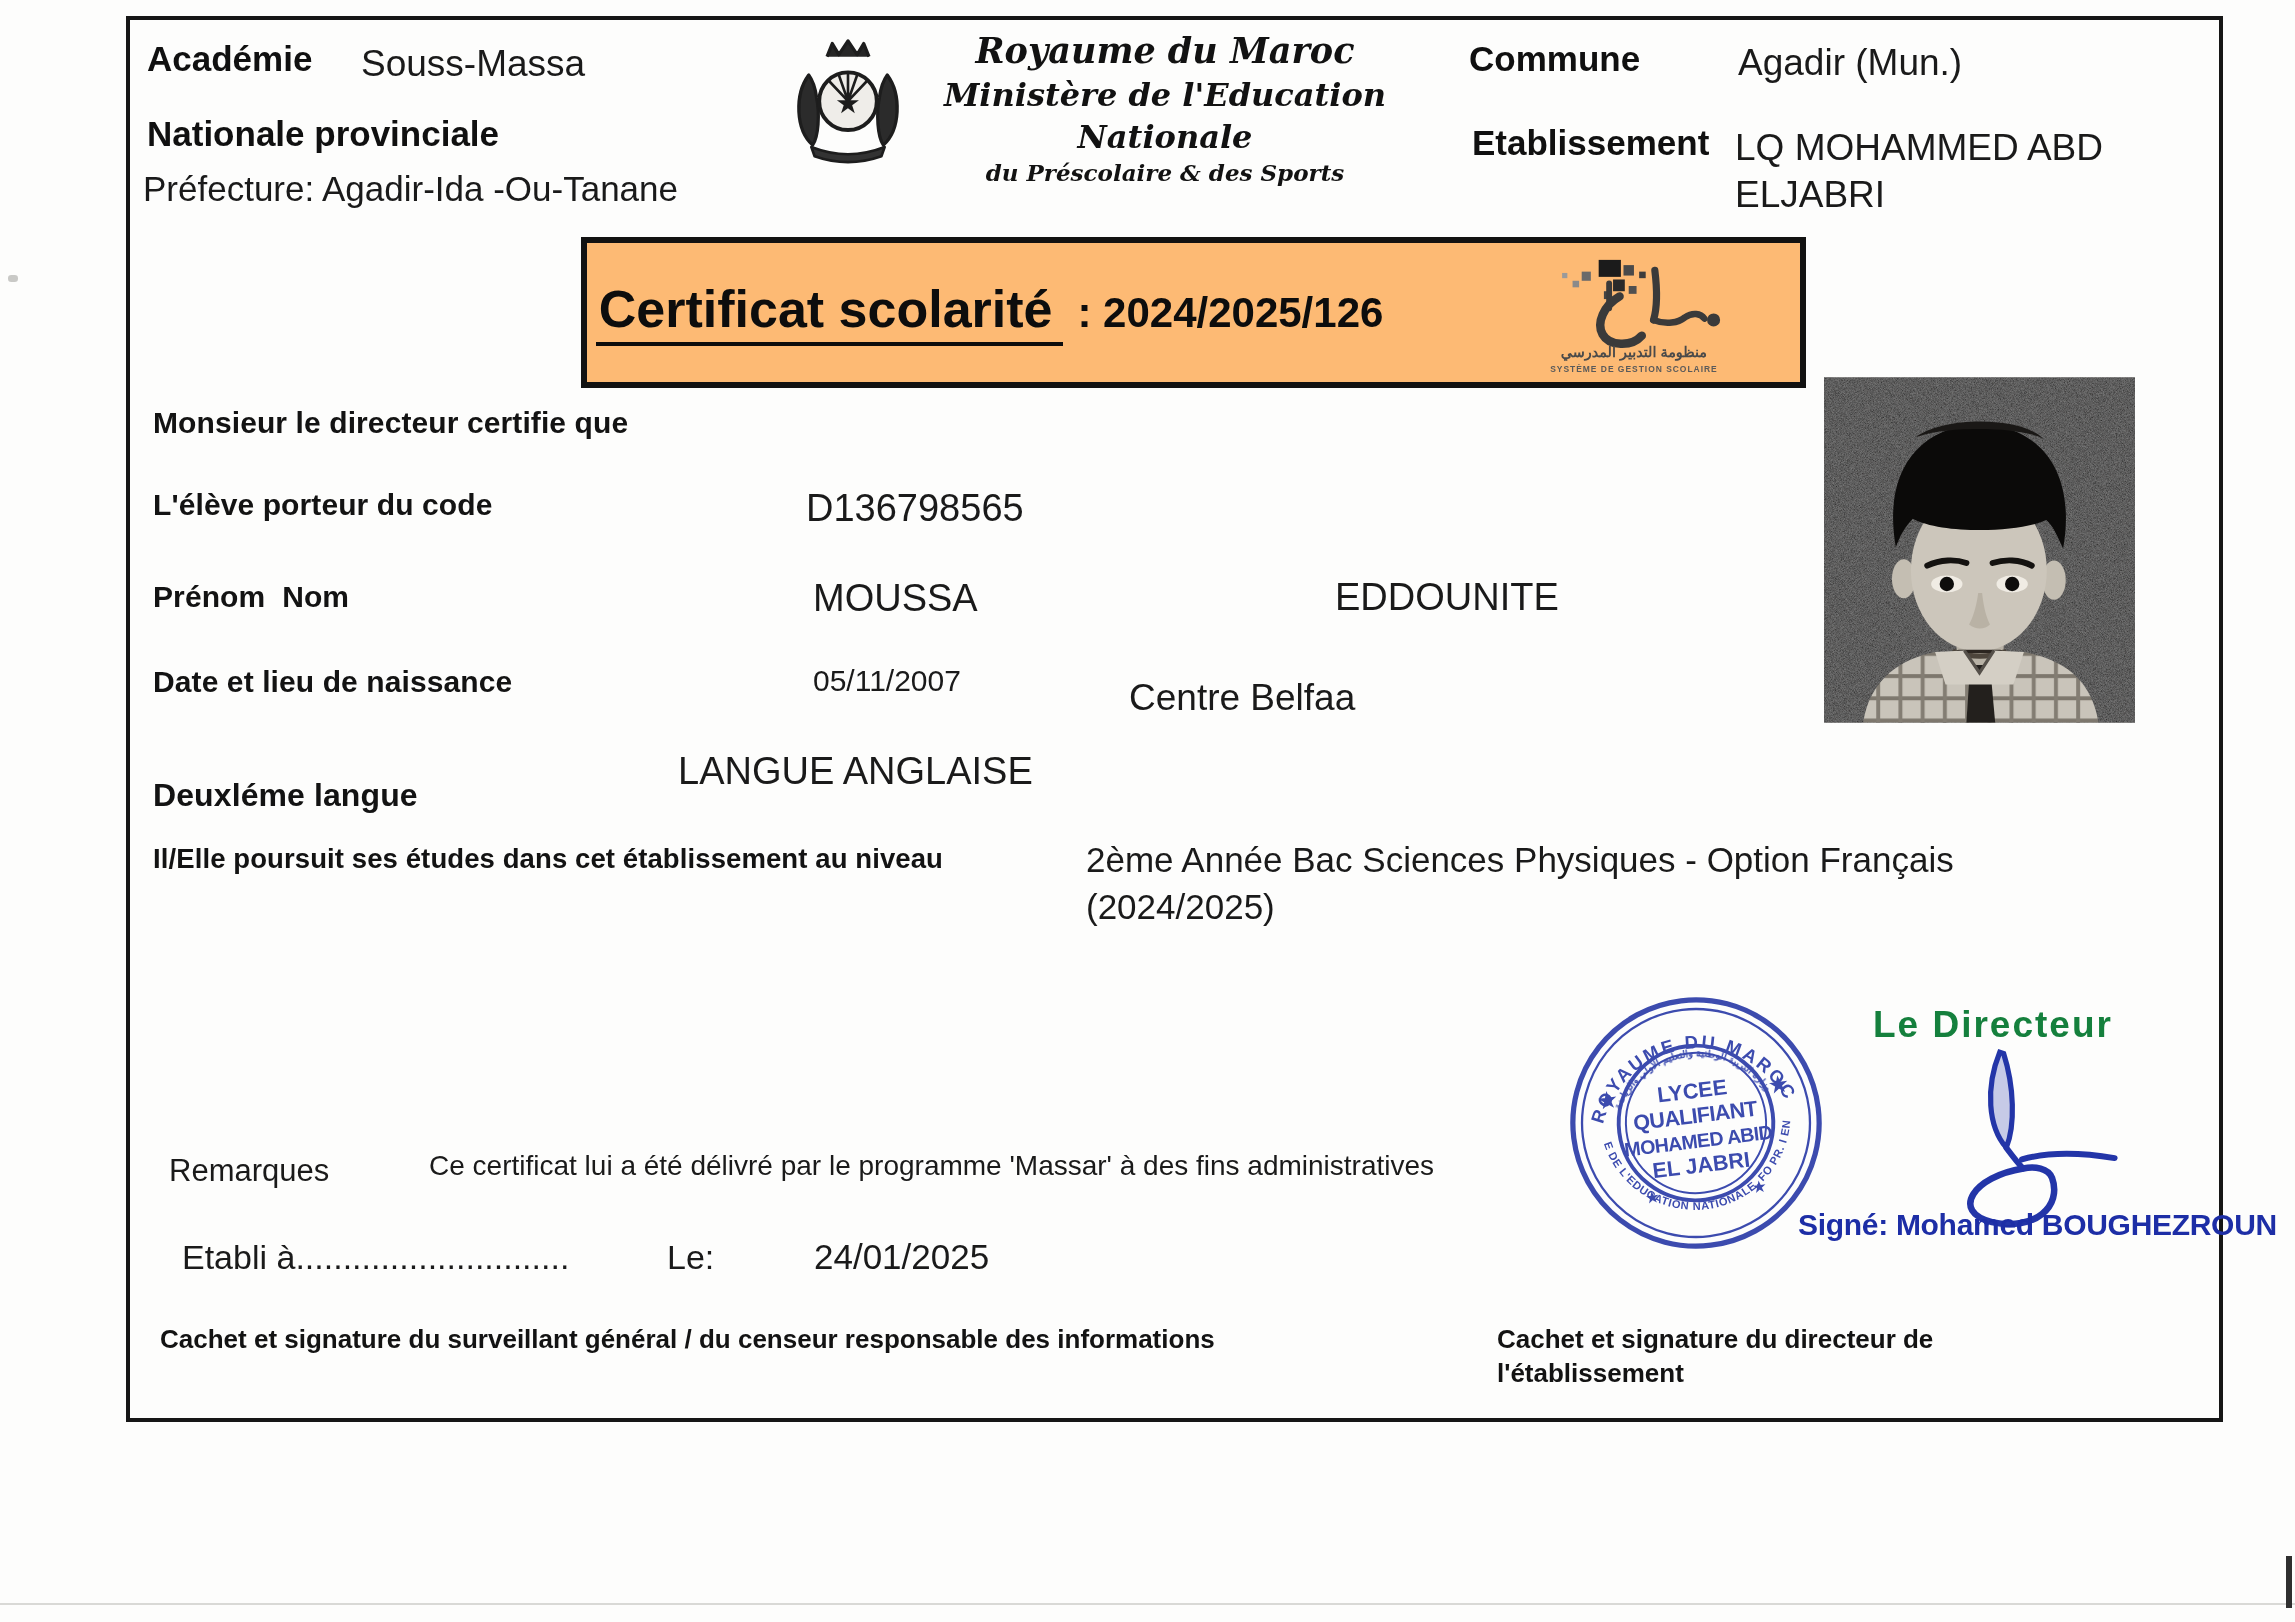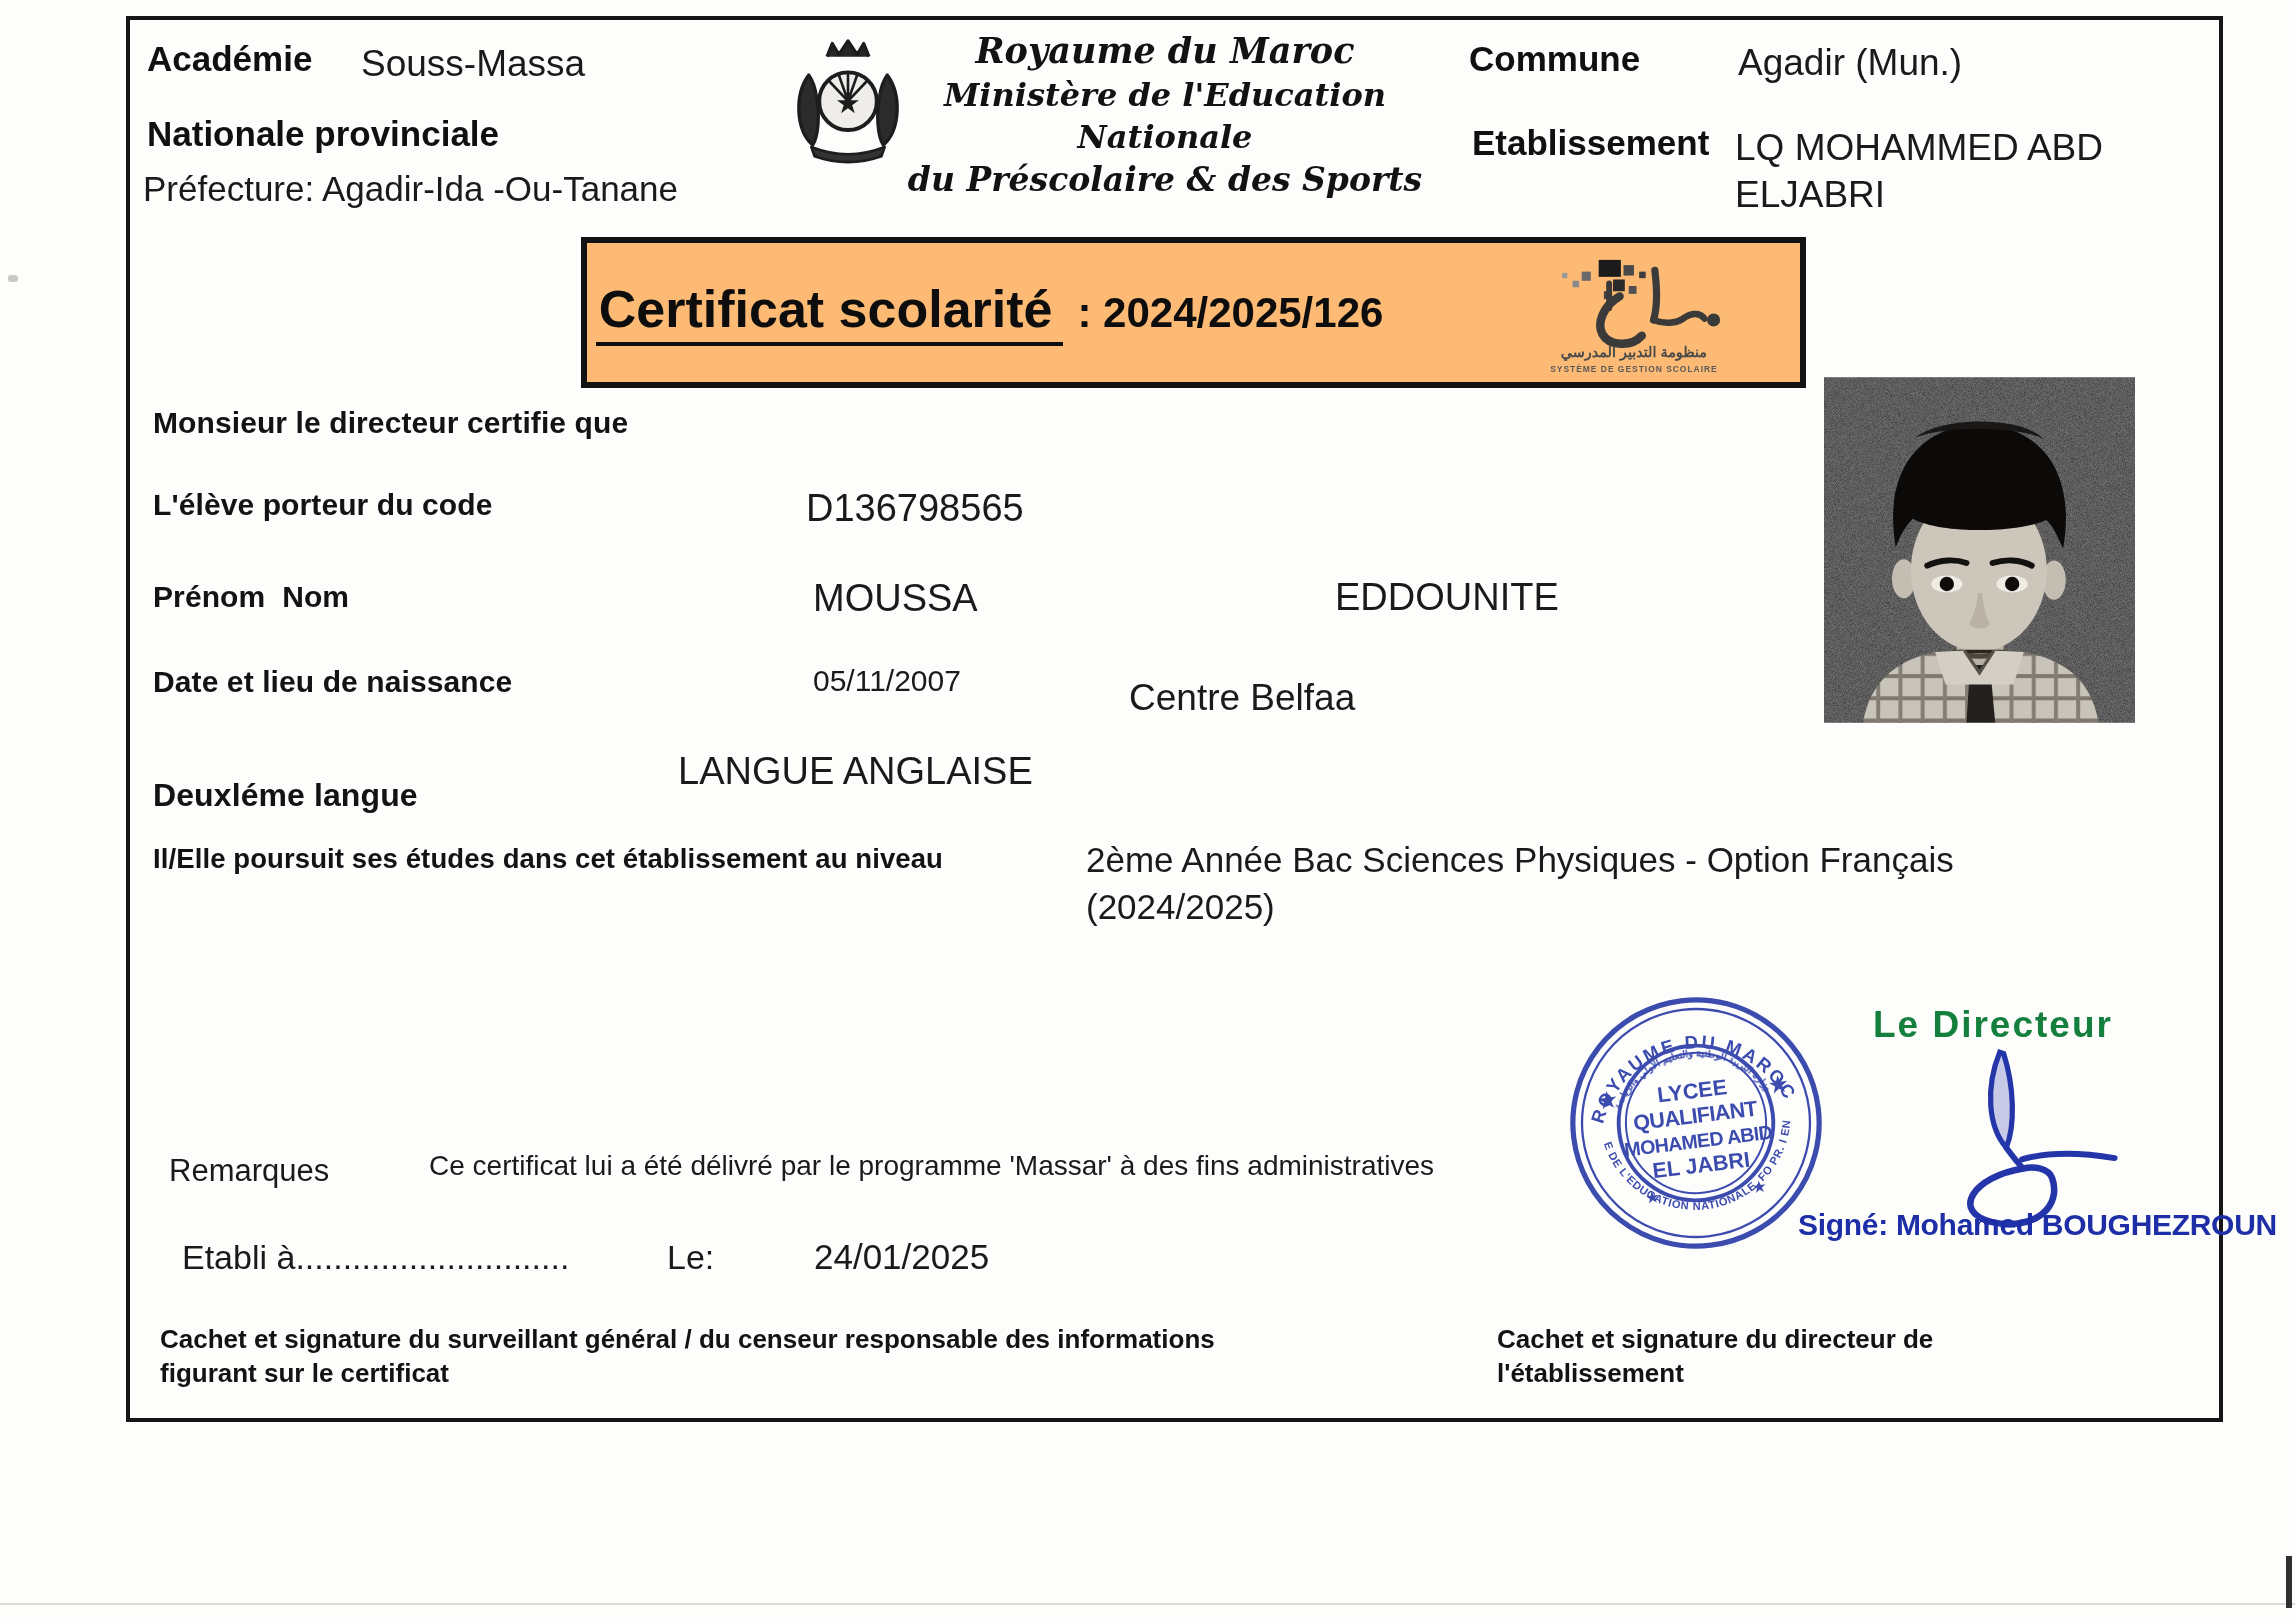--- a/index.html
+++ b/index.html
@@ -9,21 +9,21 @@
   .hlbl{font-weight:bold;font-size:35px;color:#101010;white-space:nowrap;}
   .val{font-weight:normal;font-size:37px;color:#1a1a1a;white-space:nowrap;}
   .val-sm{font-weight:normal;font-size:35px;color:#1a1a1a;}
   .frame{border:4.6px solid #161616;}
   .titlebox{border:6.5px solid #121212;display:flex;align-items:center;background:#fdba74;}
   .title-main{font-size:52px;font-weight:bold;color:#0d0d0d;border-bottom:4.6px solid #0d0d0d;padding:0 10.5px 3.9px 2.6px;white-space:nowrap;}
   .title-num{font-size:42px;font-weight:bold;color:#0d0d0d;margin-left:14.4px;white-space:nowrap;}
   .script{font-family:"DejaVu Serif","Liberation Serif",serif;font-style:italic;font-weight:bold;color:#121212;text-align:center;line-height:1.32;}
   .script .l1{font-size:35px;}
   .script .l2{font-size:32px;}
-  .script .l3{font-size:33px;}
+  .script .l3{font-size:23px;}
   .ledir{font-size:37px;font-weight:bold;letter-spacing:2px;color:#15803d;white-space:nowrap;}
   .signe{font-size:30px;font-weight:bold;color:#1d2ea6;letter-spacing:-0.3px;white-space:nowrap;}
   .footnote{font-weight:bold;font-size:26px;color:#131313;line-height:1.3;white-space:nowrap;}
   .soft{filter:blur(0.3px);}
   .artifact{background:#d9d9d6;}
 </style>
 </head>
 <body>
 
 <div class="abs artifact" style="left:0;top:1603px;width:2295px;height:2px;"></div>
@@ -157,21 +157,20 @@
 
 <div class="abs val" style="left:169px;top:1153px;font-size:31px;">Remarques</div>
 <div class="abs val" style="left:429px;top:1150px;font-size:28px;">Ce certificat lui a été délivré par le programme 'Massar' à des fins administratives</div>
 
 <div class="abs val" style="left:182px;top:1238px;font-size:34px;">Etabli à.............................</div>
 <div class="abs val" style="left:667px;top:1238px;font-size:34px;">Le:</div>
 <div class="abs val" style="left:814px;top:1237px;font-size:35px;">24/01/2025</div>
 
 <div class="abs footnote" style="left:160px;top:1323px;">
   <div>Cachet et signature du surveillant général / du censeur responsable des informations</div>
-  <div>figurant sur le certificat</div>
 </div>
 <div class="abs footnote" style="left:1497px;top:1323px;">
   <div>Cachet et signature du directeur de</div>
   <div>l'établissement</div>
 </div>
 
 <svg class="abs soft" style="left:1565px;top:992px;opacity:0.93;" width="262" height="262" viewBox="0 0 400 400">
   <defs>
     <path id="arcTop" d="M 52,212 A 150 150 0 0 1 348,212"></path>
     <path id="arcBottom" d="M 57,216 A 146 146 0 0 0 343,216"></path>

